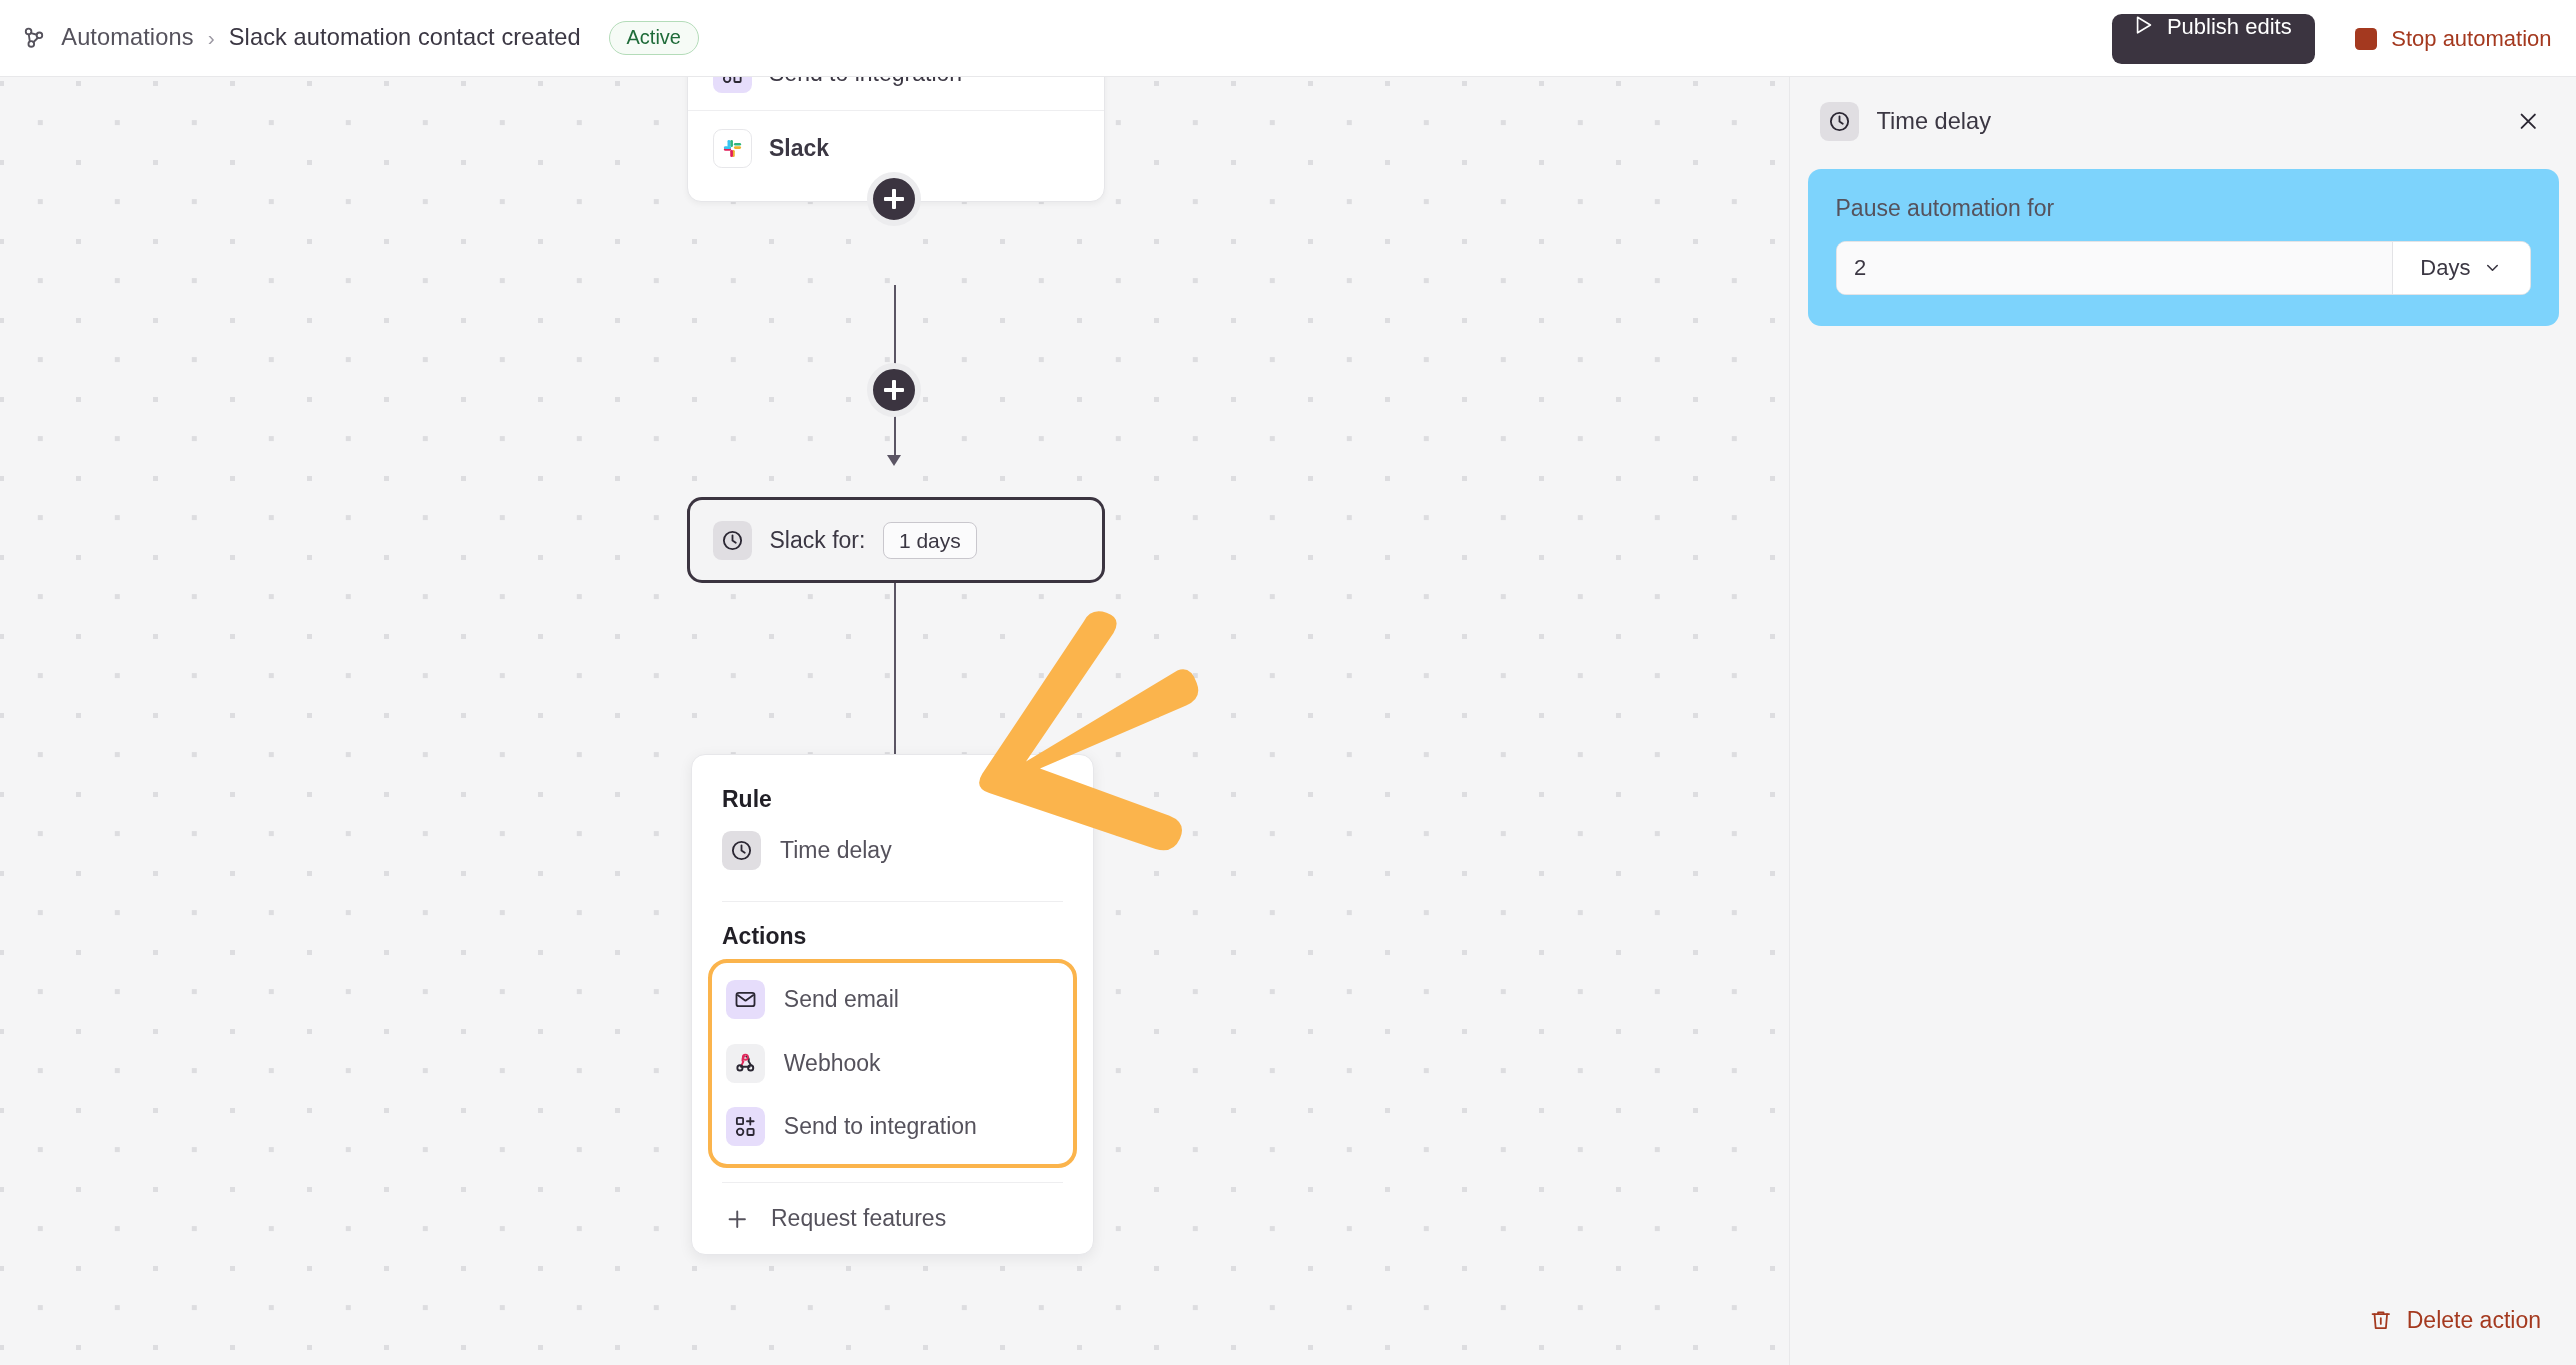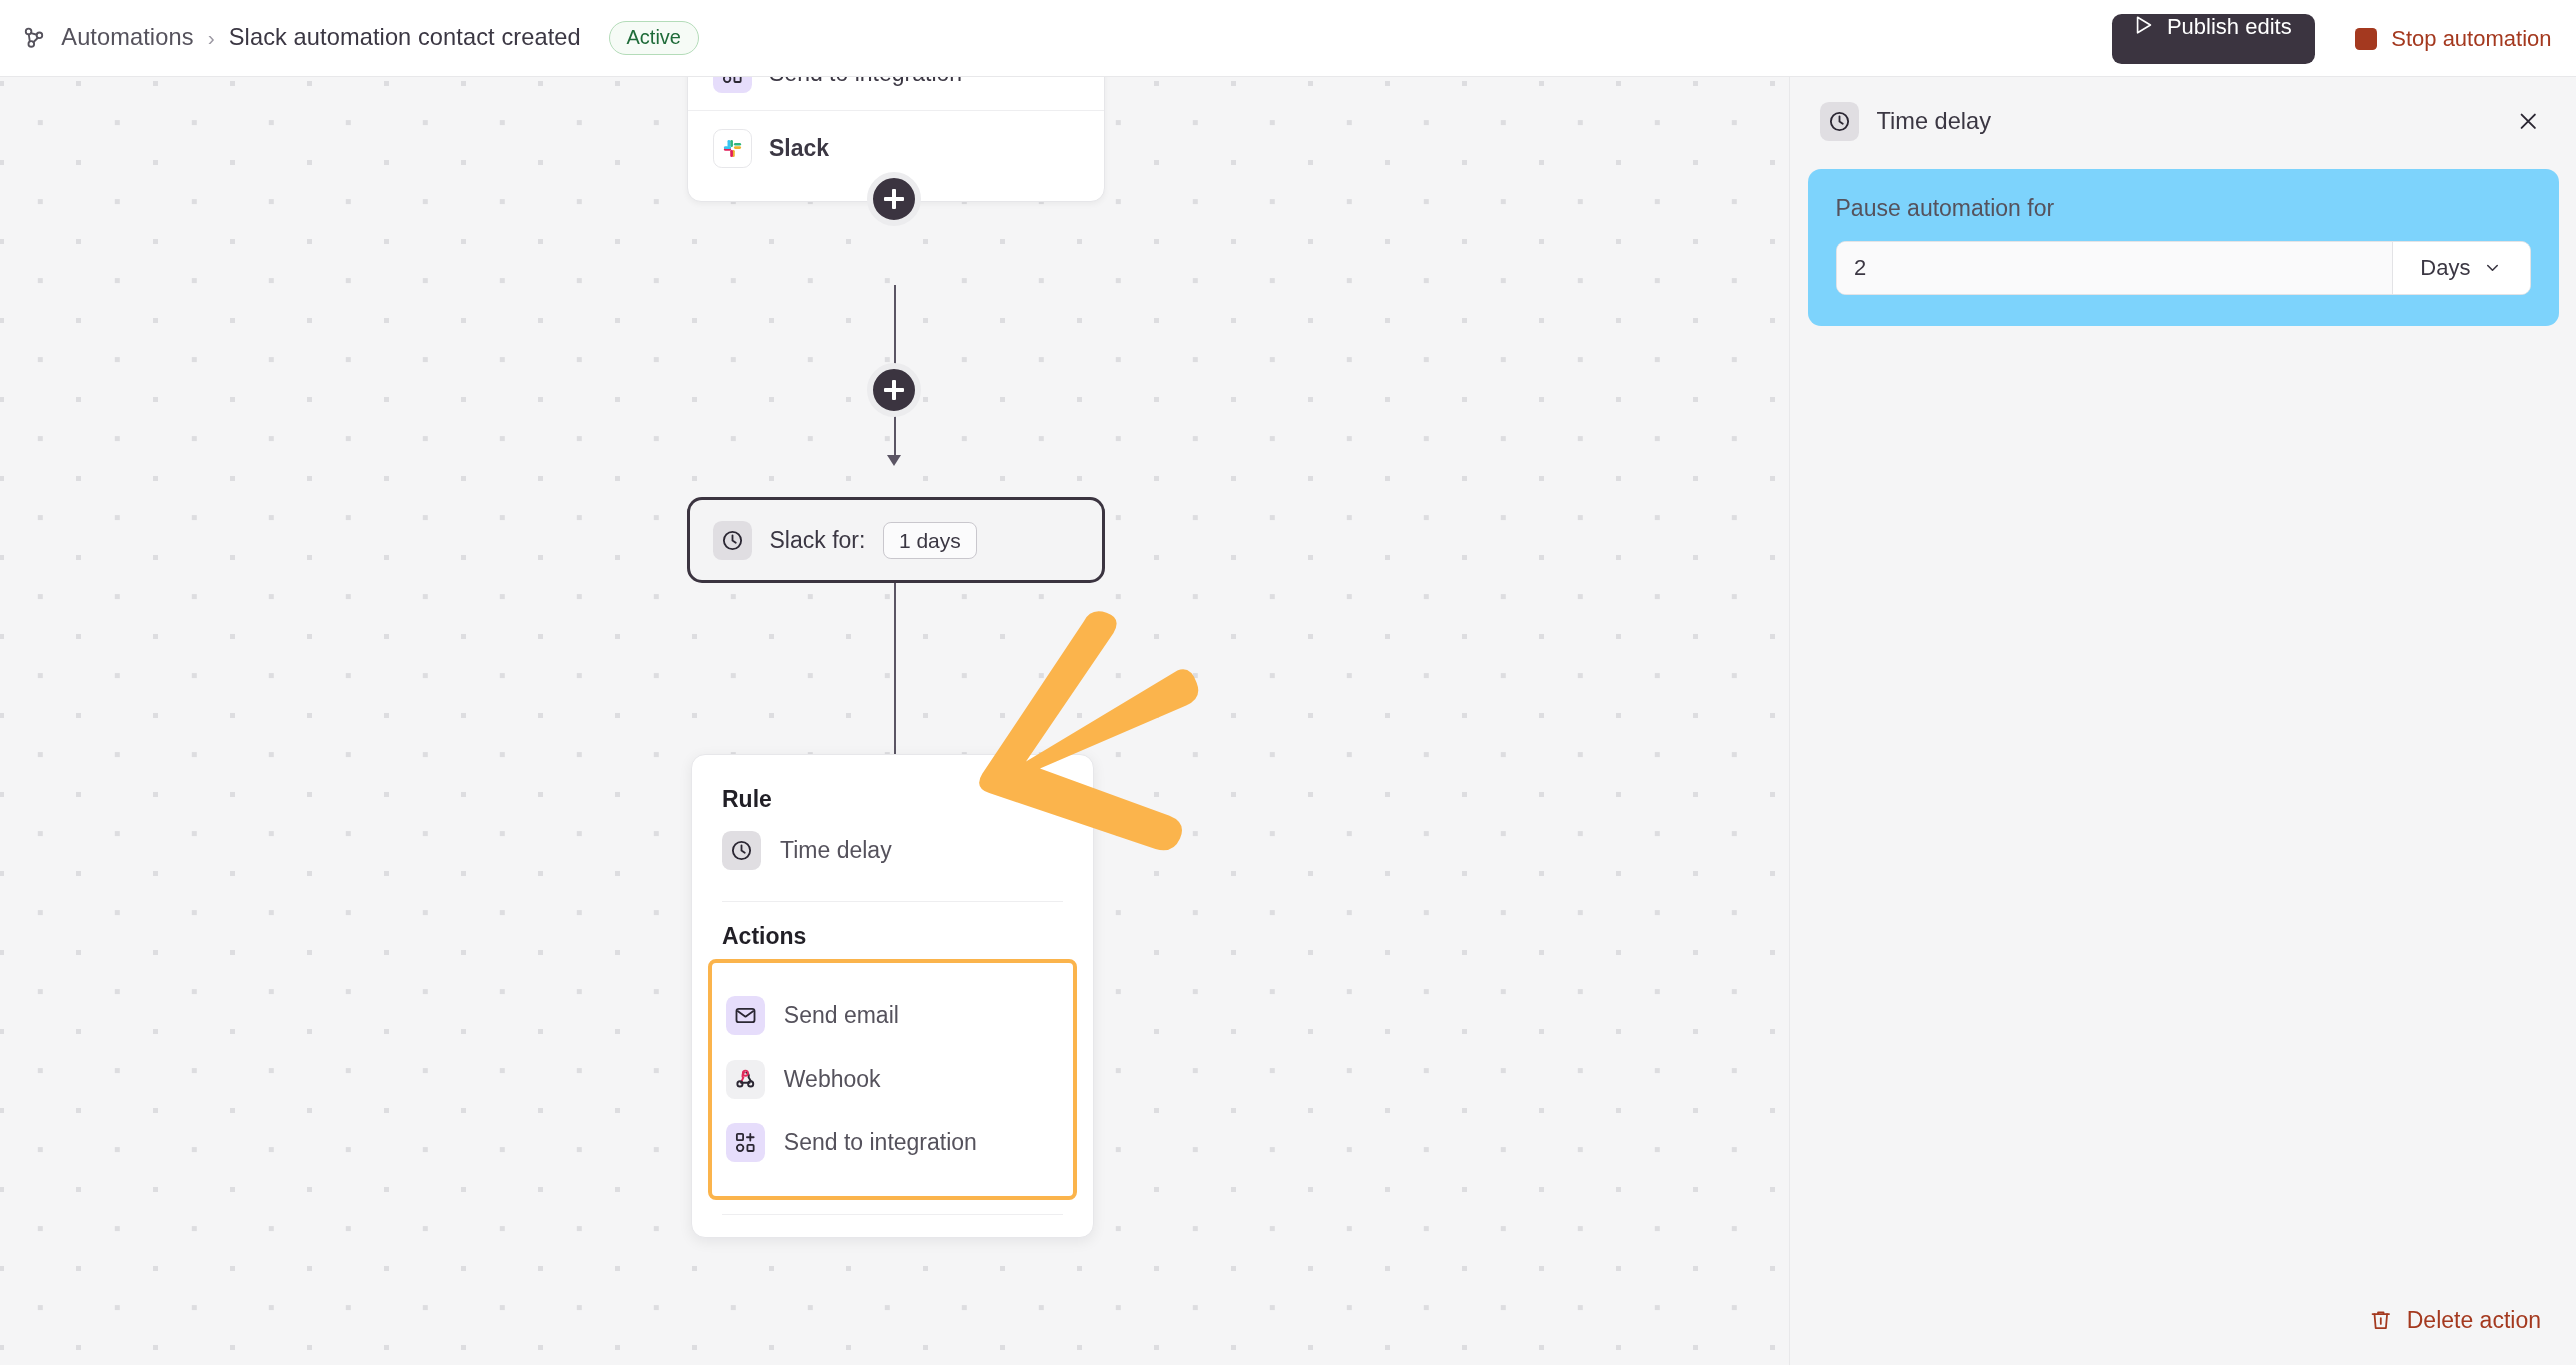--- a/index.html
+++ b/index.html
@@ -153,22 +153,22 @@
   .menu-item {
     display: flex; align-items: center; gap: 19px;
     padding: 12.3px 30px; cursor: pointer;
   }
   .menu-item-label { font-size: 23px; color: #55525c; }
   .menu-div { height: 0.9px; background: #eeeef0; margin: 19px 30px 8.8px 30px; }
   .menu-div2 { height: 0.9px; background: #eeeef0; margin: 14px 30px 10.5px 30px; }
   .highlight-box {
     margin: 3.5px 15.8px 5.3px 15.8px;
     border: 4.4px solid #fbb44c;
-    border-radius: 8px;
-    padding: 21px 0;
+    border-radius: 19px;
+    padding: 5px 0;
   }
   .highlight-box .menu-item { padding-left: 14px; padding-right: 14px; }
   .menu-foot {
     display: flex; align-items: center; gap: 19px;
     padding: 12.3px 30px 8.8px 30px; cursor: pointer;
   }
   .plus-glyph { width: 30px; display: flex; justify-content: center; color: #55525c; font-size: 30px; line-height: 1; }
 
   
   .annot-arrow { position: absolute; left: 893px; top: 525px; pointer-events: none; }
@@ -357,20 +357,28 @@
             <circle cx="6.4" cy="17.6" r="3.4"></circle>
             <rect x="14" y="14.4" width="6.5" height="6.5" rx="1"></rect>
           </svg>
         </span>
         <span class="menu-item-label">Send to integration</span>
       </div>
     </div>
 
     <div class="menu-div2"></div>
 
+    <div class="menu-foot">
+      <span class="plus-glyph">
+        <svg width="24.5" height="24.5" viewBox="0 0 24 24" fill="none" stroke="#55525c" stroke-width="1.9" stroke-linecap="round">
+          <path d="M12 4.5v15M4.5 12h15"></path>
+        </svg>
+      </span>
+      <span class="menu-item-label">Request features</span>
+    </div>
   </div>
 
   <div class="annot-arrow">
     <svg width="350" height="263" viewBox="0 0 400 300">
       <path d="M325 78 L152 182 L252 35 Q262 18 244 12 Q226 6 218 22 L102 196 Q92 212 110 218 L300 282 Q320 288 328 270 Q336 252 316 244 L168 190 L335 118 Q354 110 347 92 Q340 72 325 78 Z" fill="#fbb44c"></path>
     </svg>
   </div>
 </div>
 
 <div class="panel">

